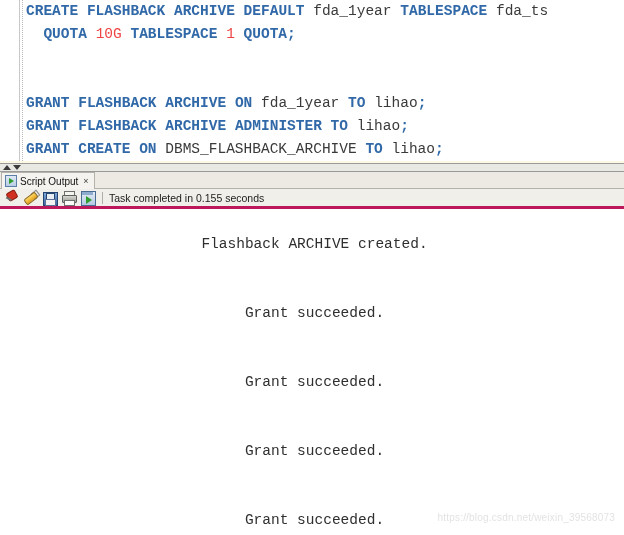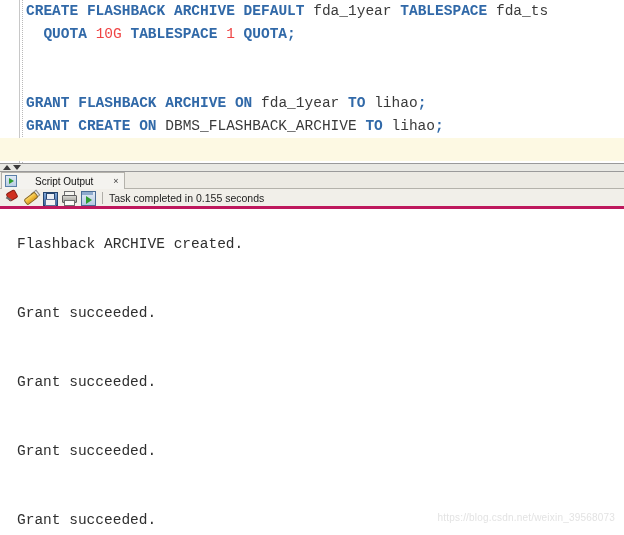--- a/index.html
+++ b/index.html
@@ -129,21 +129,21 @@
     border-bottom: 1px solid #b4b2ab;
     box-sizing: border-box;
   }
   #tab-script-output {
     position: absolute;
     left: 1px;
     top: 0px;
     height: 17px;
     display: flex;
     align-items: center;
-    gap: 18px;
+    gap: 3px;
     padding: 0 5px 0 3px;
     background: #f4f3ef;
     border: 1px solid #b4b2ab;
     border-bottom: none;
     box-sizing: border-box;
     font-size: 10px;
     color: #111111;
   }
   #tab-script-output .tab-label {
     font-size: 10px;
@@ -304,22 +304,23 @@
     overflow: hidden;
     padding: 0;
   }
   .out-line {
     height: 23px;
     line-height: 23px;
     white-space: pre;
     font-family: "Liberation Mono", "DejaVu Sans Mono", monospace;
     font-size: 14.5px;
     color: #2f2f2f;
-    padding-left: 17px;
-    box-sizing: border-box;
+    padding-left: 5px;
+    box-sizing: border-box;
+    text-align: center;
   }
 
   
   #watermark {
     position: absolute;
     right: 9px;
     bottom: 12px;
     font-family: "Liberation Sans", sans-serif;
     font-size: 10px;
     color: #e3e3e3;
@@ -333,20 +334,21 @@
 
 <div id="editor-pane">
   <div id="editor-gutter"></div>
   <div id="editor-guideline"></div>
   <div id="editor-lines">
       <div class="code-line"><span class="tok-kw">CREATE</span><span> </span><span class="tok-kw">FLASHBACK</span><span> </span><span class="tok-kw">ARCHIVE</span><span> </span><span class="tok-kw">DEFAULT</span><span> </span><span class="tok-id">fda_1year</span><span> </span><span class="tok-kw">TABLESPACE</span><span> </span><span class="tok-id">fda_ts</span></div>
       <div class="code-line"><span>  </span><span class="tok-kw">QUOTA</span><span> </span><span class="tok-num">10G</span><span> </span><span class="tok-kw">TABLESPACE</span><span> </span><span class="tok-num">1</span><span> </span><span class="tok-kw">QUOTA</span><span class="tok-punc">;</span></div>
       <div class="code-line"></div>
       <div class="code-line"></div>
       <div class="code-line"><span class="tok-kw">GRANT</span><span> </span><span class="tok-kw">FLASHBACK</span><span> </span><span class="tok-kw">ARCHIVE</span><span> </span><span class="tok-kw">ON</span><span> </span><span class="tok-id">fda_1year</span><span> </span><span class="tok-kw">TO</span><span> </span><span class="tok-id">lihao</span><span class="tok-punc">;</span></div>
+      <div class="code-line"><span class="tok-kw">GRANT</span><span> </span><span class="tok-kw">FLASHBACK</span><span> </span><span class="tok-kw">ARCHIVE</span><span> </span><span class="tok-kw">ADMINISTER</span><span> </span><span class="tok-kw">TO</span><span> </span><span class="tok-id">lihao</span><span class="tok-punc">;</span></div>
       <div class="code-line"><span class="tok-kw">GRANT</span><span> </span><span class="tok-kw">CREATE</span><span> </span><span class="tok-kw">ON</span><span> </span><span class="tok-id">DBMS_FLASHBACK_ARCHIVE</span><span> </span><span class="tok-kw">TO</span><span> </span><span class="tok-id">lihao</span><span class="tok-punc">;</span></div>
       <div class="code-line current"></div>
     </div>
 </div>
 
 <div id="splitter">
   <div id="splitter-arrows">
     <div class="tri tri-up"></div>
     <div class="tri tri-down"></div>
   </div>

